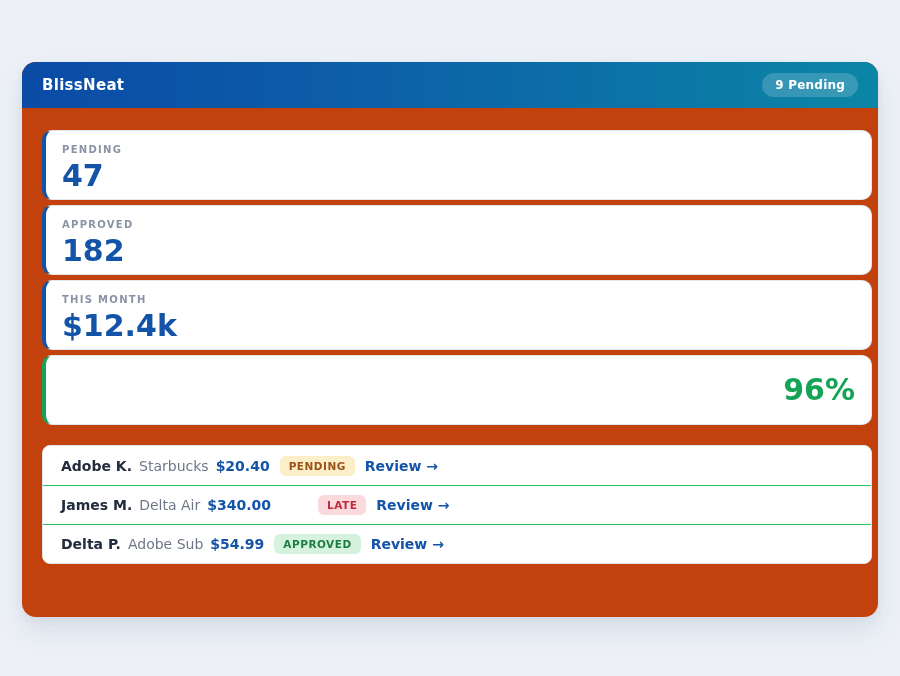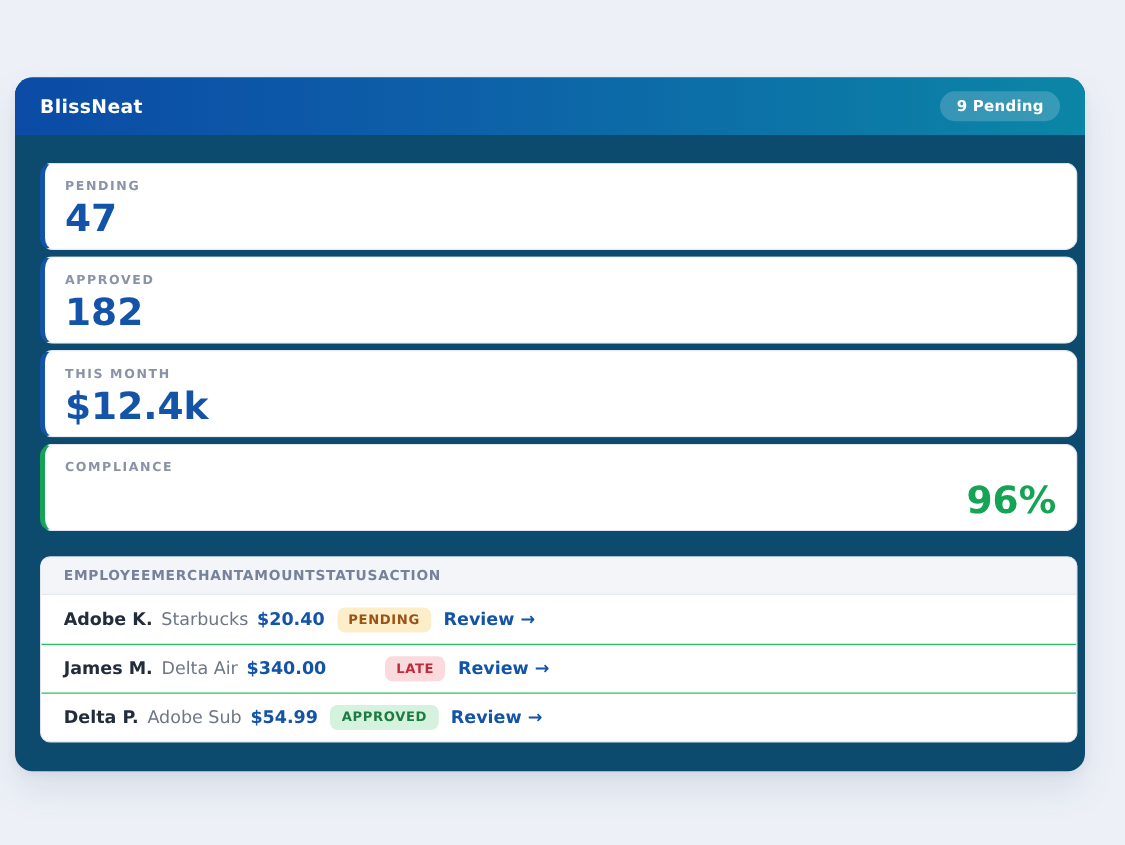--- a/index.html
+++ b/index.html
@@ -4,23 +4,23 @@
 <style>
   * { margin:0; padding:0; box-sizing:border-box; }
   html,body { width:900px; height:676px; }
   body {
     background:#edf1f7;
     font-family:"DejaVu Sans", sans-serif;
     position:relative;
     overflow:hidden;
   }
   .app-card {
-    position:absolute; left:12px; top:62px;
+    position:absolute; left:22px; top:62px;
     width:856px; height:555px;
-    background:#0c4a6e;
+    background:#c2410c;
     border-radius:14px;
     box-shadow:0 14px 30px rgba(40,60,100,.10), 0 3px 8px rgba(40,60,100,.06);
   }
   .app-header {
     height:46px;
     border-radius:14px 14px 0 0;
     background:linear-gradient(90deg,#0b4ba6 0%, #0d5fa8 40%, #0b86a6 100%);
     display:flex; align-items:center; justify-content:space-between;
     padding:0 20px;
   }
@@ -103,29 +103,25 @@
       <div class="stat-label">APPROVED</div>
       <div class="stat-value">182</div>
     </div>
 
     <div class="stat-card">
       <div class="stat-label">THIS MONTH</div>
       <div class="stat-value">$12.4k</div>
     </div>
 
     <div class="stat-card green">
-      <div class="stat-label">COMPLIANCE</div>
       <div class="stat-value">96%</div>
     </div>
 
     <div class="table-wrap">
 
-      <div class="table-head">
-        <span>EMPLOYEE</span><span>MERCHANT</span><span>AMOUNT</span><span>STATUS</span><span>ACTION</span>
-      </div>
 
       <div class="table-row">
         <span class="cell-employee">Adobe K.</span>
         <span class="cell-merchant">Starbucks</span>
         <span class="cell-amount">$20.40</span>
         <span class="status-badge pending">PENDING</span>
         <a class="review-link">Review →</a>
       </div>
 
       <div class="table-row">

